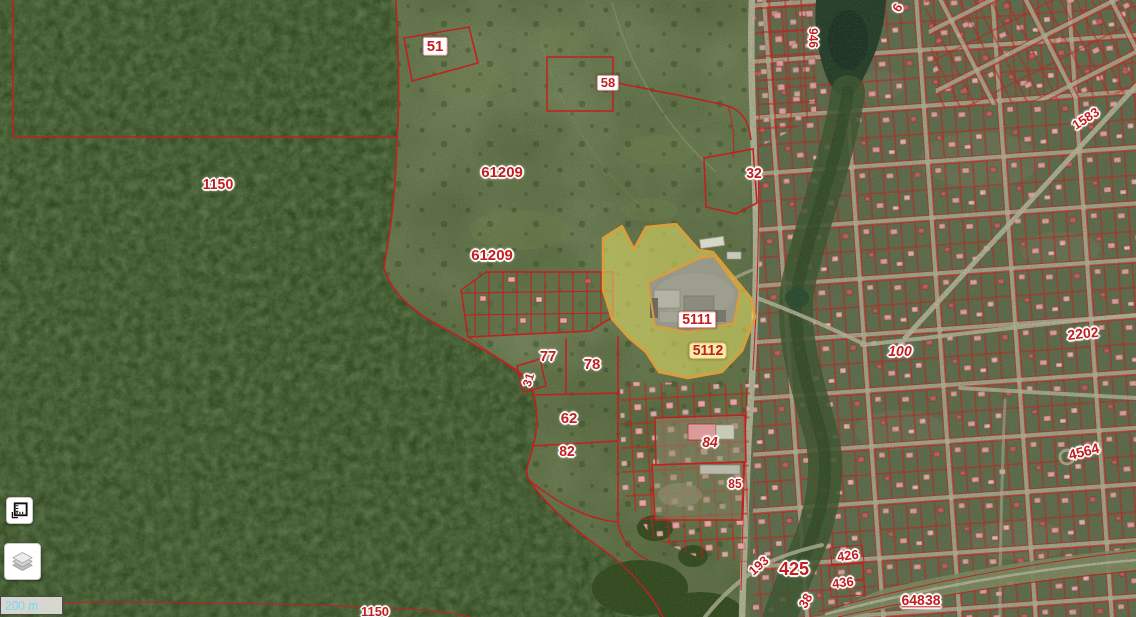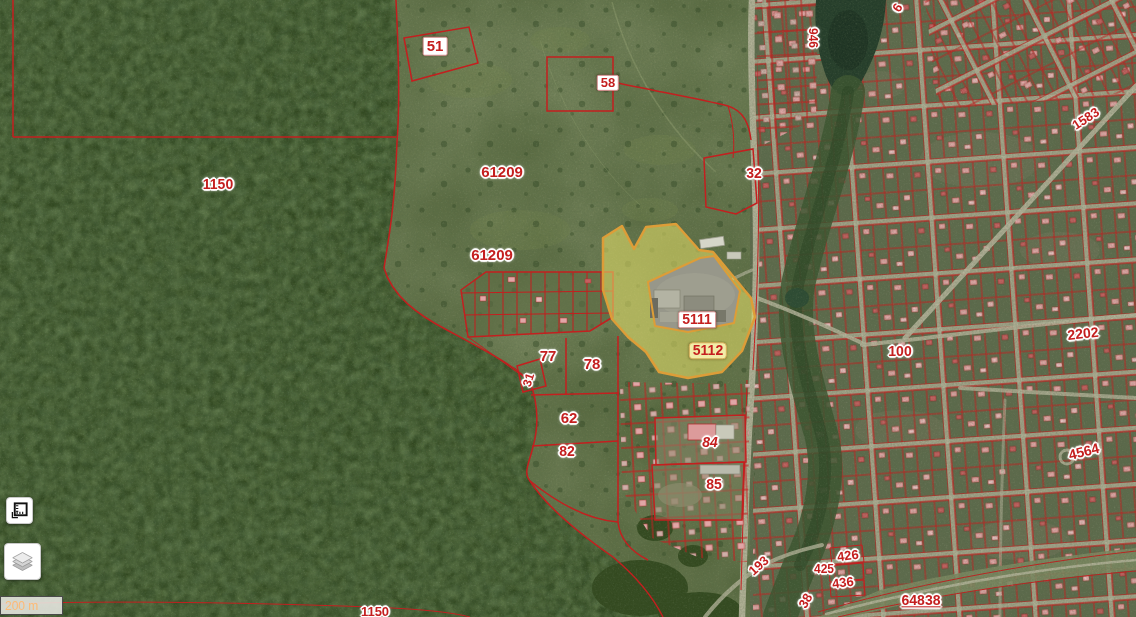--- a/index.html
+++ b/index.html
@@ -42,21 +42,21 @@
   .ctl-btn{
     position:absolute;background:#fff;border:1px solid #c9c9c9;border-radius:4px;
     box-shadow:0 1px 3px rgba(0,0,0,.45);display:flex;align-items:center;justify-content:center;
     padding:0;cursor:pointer;
   }
   #measure-btn{left:6px;top:497px;width:27px;height:27px;}
   #layers-btn{left:4px;top:543px;width:37px;height:37px;}
   #scalebar{
     position:absolute;left:0;bottom:2px;width:63px;height:19px;
     background:rgba(232,232,226,.88);border:1px solid #4a4a4a;box-sizing:border-box;
-    font-size:12px;color:#fdba74;display:flex;align-items:center;padding-left:4px;
+    font-size:12px;color:#7dd3fc;display:flex;align-items:center;padding-left:4px;
   }
 </style>
 </head>
 <body>
 
 <div id="app">
 
   <div style="position:absolute;inset:0;">
   <svg id="map-svg" width="1136" height="617" viewBox="0 0 1136 617">
     <defs>
@@ -278,29 +278,29 @@
       <div class="plabel halo" style="left: 218px; top: 185px; font-size: 14px; transform: translate(-50%, -50%);">1150</div>
       <div class="plabel halo" style="left: 742px; top: 174px; font-size: 14px; transform: translate(-50%, -50%); padding-left: 24px;">32</div>
       <div class="plabel box" style="left: 697px; top: 298px; font-size: 14px; transform: translate(-50%, -50%); margin-top: 22px;">5111</div>
       <div class="plabel box-tinted" style="left: 708px; top: 351px; font-size: 14px; transform: translate(-50%, -50%);">5112</div>
       <div class="plabel halo" style="left: 548px; top: 356px; font-size: 15px; transform: translate(-50%, -50%);">77</div>
       <div class="plabel halo" style="left: 592px; top: 364px; font-size: 15px; transform: translate(-50%, -50%);">78</div>
       <div class="plabel halo" style="left: 529px; top: 380px; font-size: 12px; transform: translate(-50%, -50%) rotate(-72deg);">31</div>
       <div class="plabel halo" style="left: 569px; top: 418px; font-size: 15px; transform: translate(-50%, -50%);">62</div>
       <div class="plabel halo" style="left: 567px; top: 452px; font-size: 14px; transform: translate(-50%, -50%);">82</div>
       <div class="plabel halo" style="left: 710px; top: 443px; font-size: 14px; transform: translate(-50%, -50%); font-style: italic;">84</div>
-      <div class="plabel halo" style="left: 714px; top: 485px; font-size: 14px; transform: translate(-50%, -50%);">85</div>
-      <div class="plabel halo" style="left: 900px; top: 352px; font-size: 14px; transform: translate(-50%, -50%);">100</div>
+      <div class="plabel halo" style="left: 735px; top: 485px; font-size: 12px; transform: translate(-50%, -50%);">85</div>
+      <div class="plabel halo" style="left: 900px; top: 352px; font-size: 14px; transform: translate(-50%, -50%); font-style: italic;">100</div>
       <div class="plabel halo" style="left: 1083px; top: 334px; font-size: 14px; transform: translate(-50%, -50%) rotate(-6deg);">2202</div>
       <div class="plabel halo" style="left: 1084px; top: 452px; font-size: 14px; transform: translate(-50%, -50%) rotate(-14deg);">4564</div>
       <div class="plabel halo" style="left: 1086px; top: 119px; font-size: 13px; transform: translate(-50%, -50%) rotate(-33deg);">1583</div>
       <div class="plabel halo" style="left: 812px; top: 38px; font-size: 12px; transform: translate(-50%, -50%) rotate(90deg);">946</div>
       <div class="plabel halo" style="left: 898px; top: 8px; font-size: 13px; transform: translate(-50%, -50%) rotate(-58deg);">6</div>
       <div class="plabel halo" style="left: 848px; top: 556px; font-size: 13px; transform: translate(-50%, -50%) rotate(-7deg);">426</div>
-      <div class="plabel halo" style="left: 824px; top: 570px; font-size: 12px; transform: translate(-50%, -50%);">425</div>
+      <div class="plabel halo" style="left: 794px; top: 570px; font-size: 18px; transform: translate(-50%, -50%);">425</div>
       <div class="plabel halo" style="left: 843px; top: 583px; font-size: 13px; transform: translate(-50%, -50%) rotate(-7deg);">436</div>
       <div class="plabel halo" style="left: 759px; top: 566px; font-size: 13px; transform: translate(-50%, -50%) rotate(-42deg);">193</div>
       <div class="plabel halo" style="left: 806px; top: 601px; font-size: 13px; transform: translate(-50%, -50%) rotate(-60deg);">38</div>
       <div class="plabel halo" style="left: 921px; top: 601px; font-size: 14px; transform: translate(-50%, -50%); text-decoration: underline;">64838</div>
       <div class="plabel halo" style="left: 375px; top: 612px; font-size: 13px; transform: translate(-50%, -50%);">1150</div>
     </div>
 
   <button id="measure-btn" class="ctl-btn" title="">
     <svg width="19" height="19" viewBox="0 0 24 24">
       <rect x="6" y="3" width="15" height="15" fill="#fff" stroke="#111" stroke-width="2.4"></rect>

